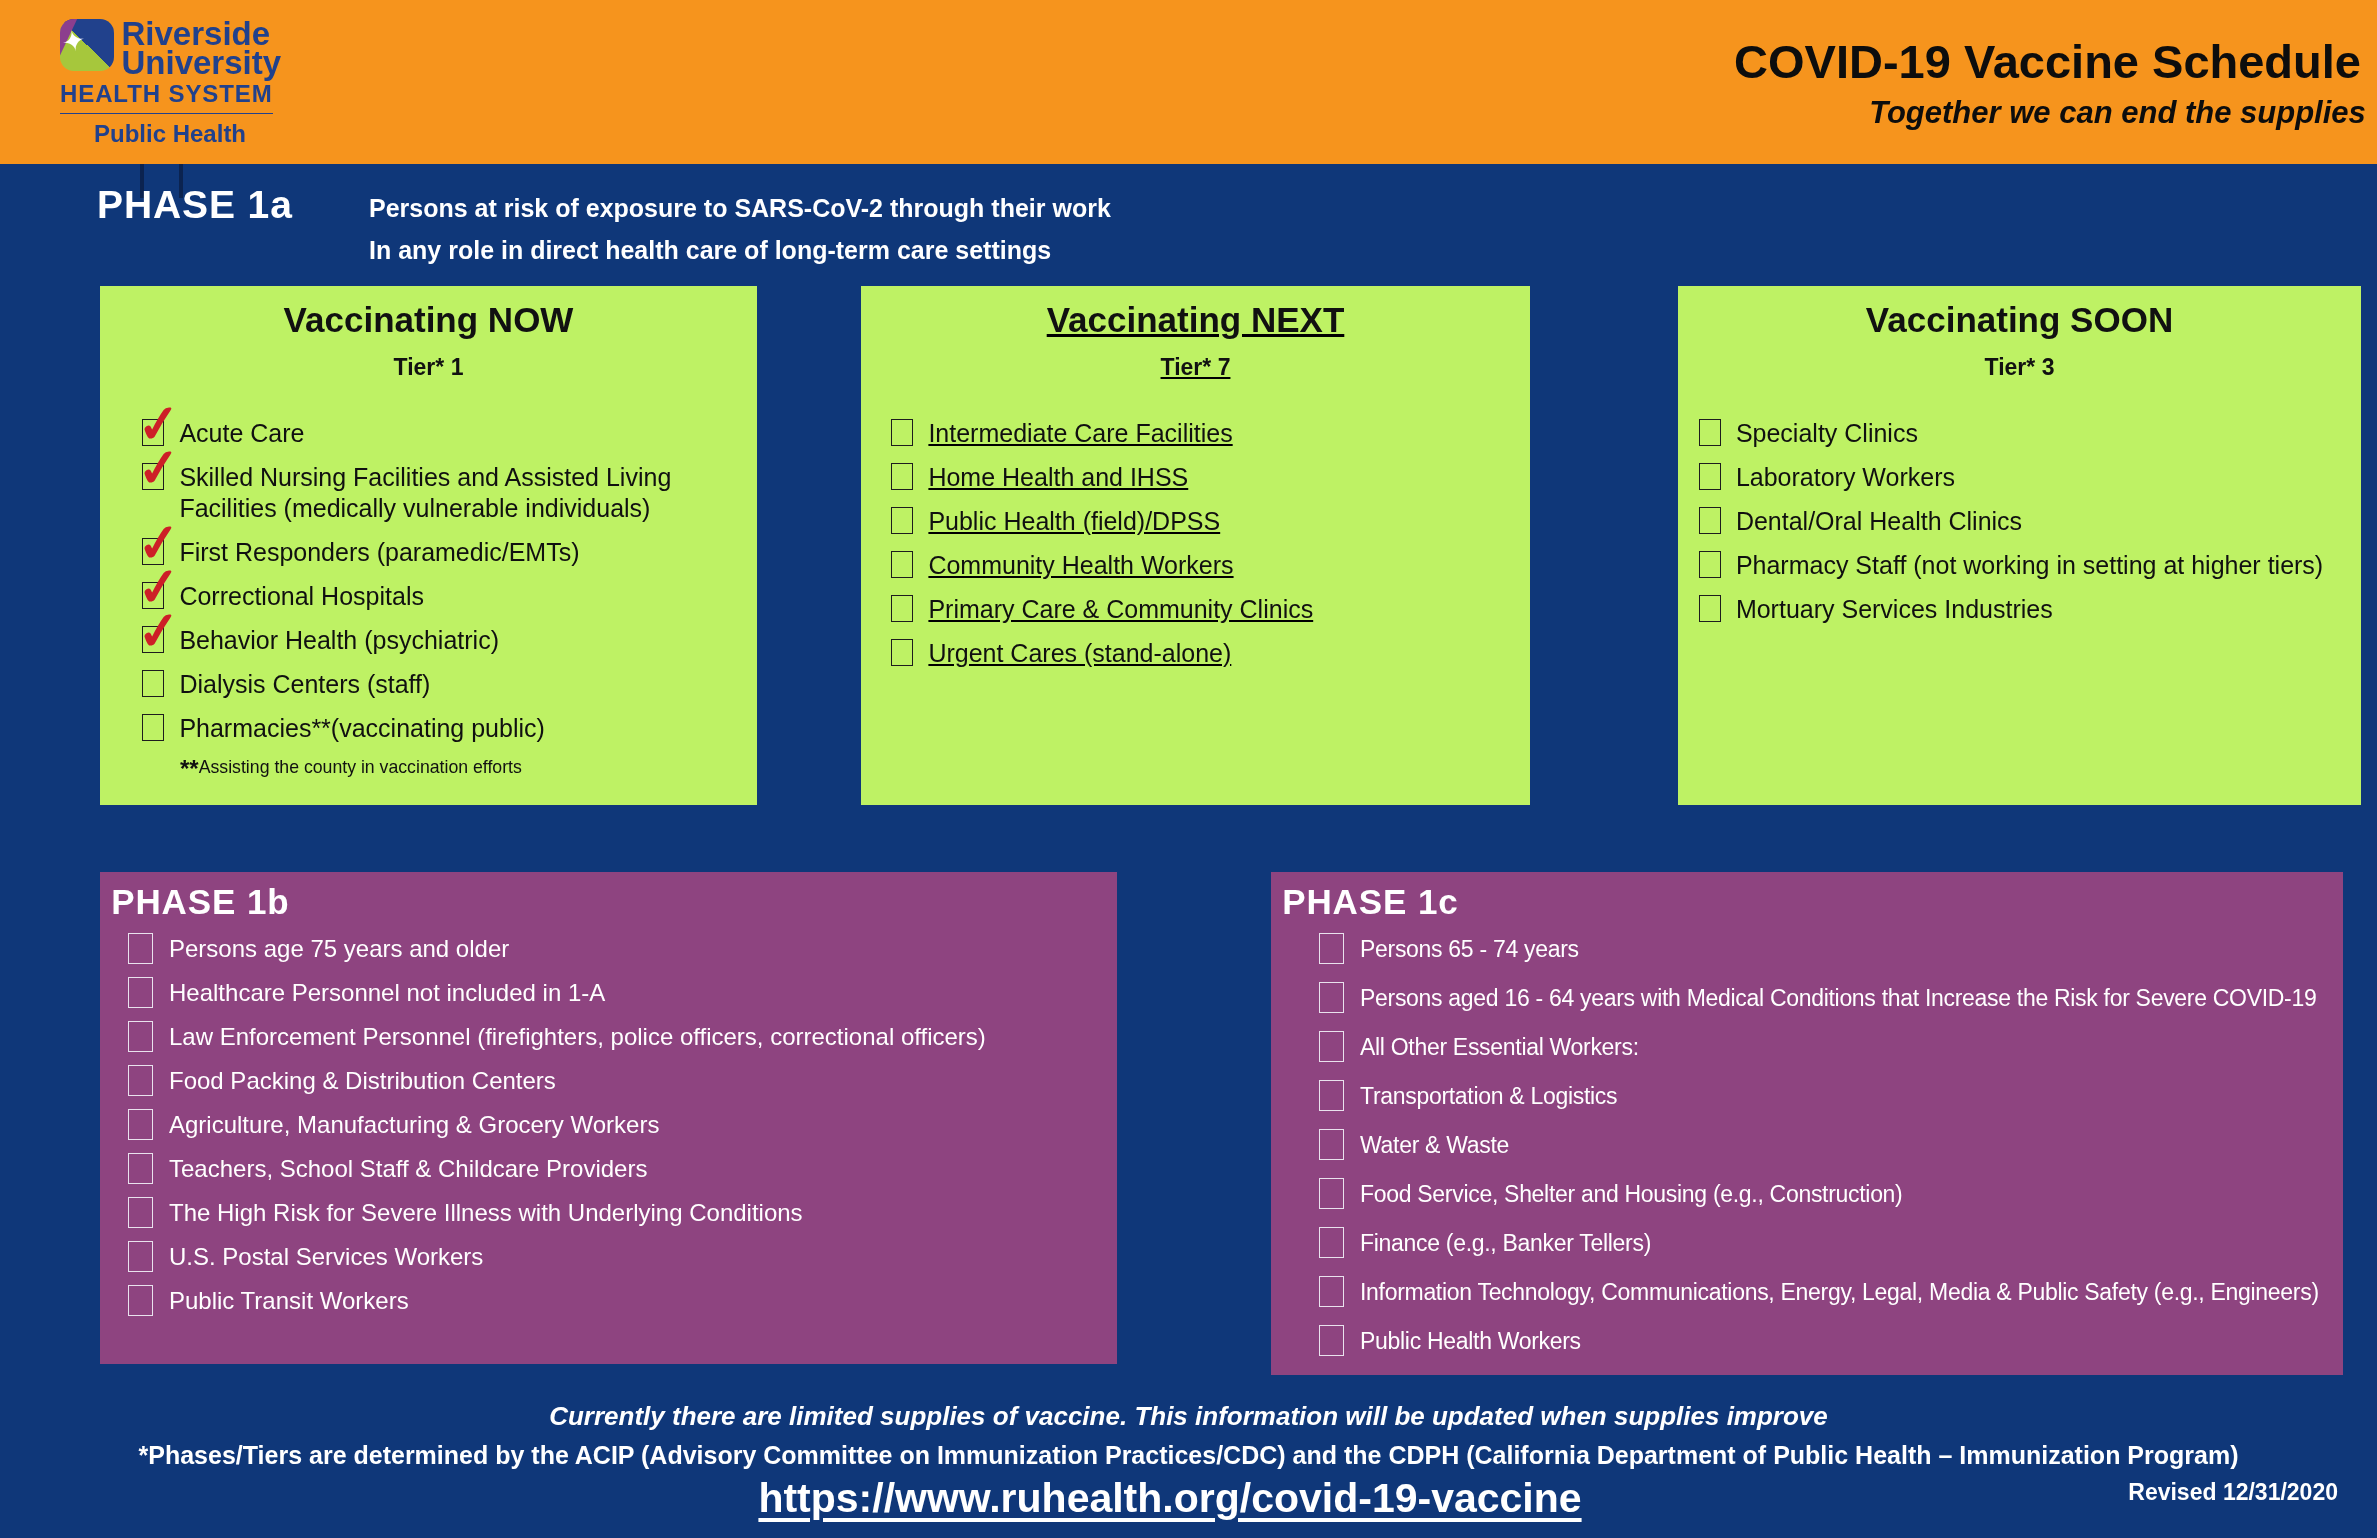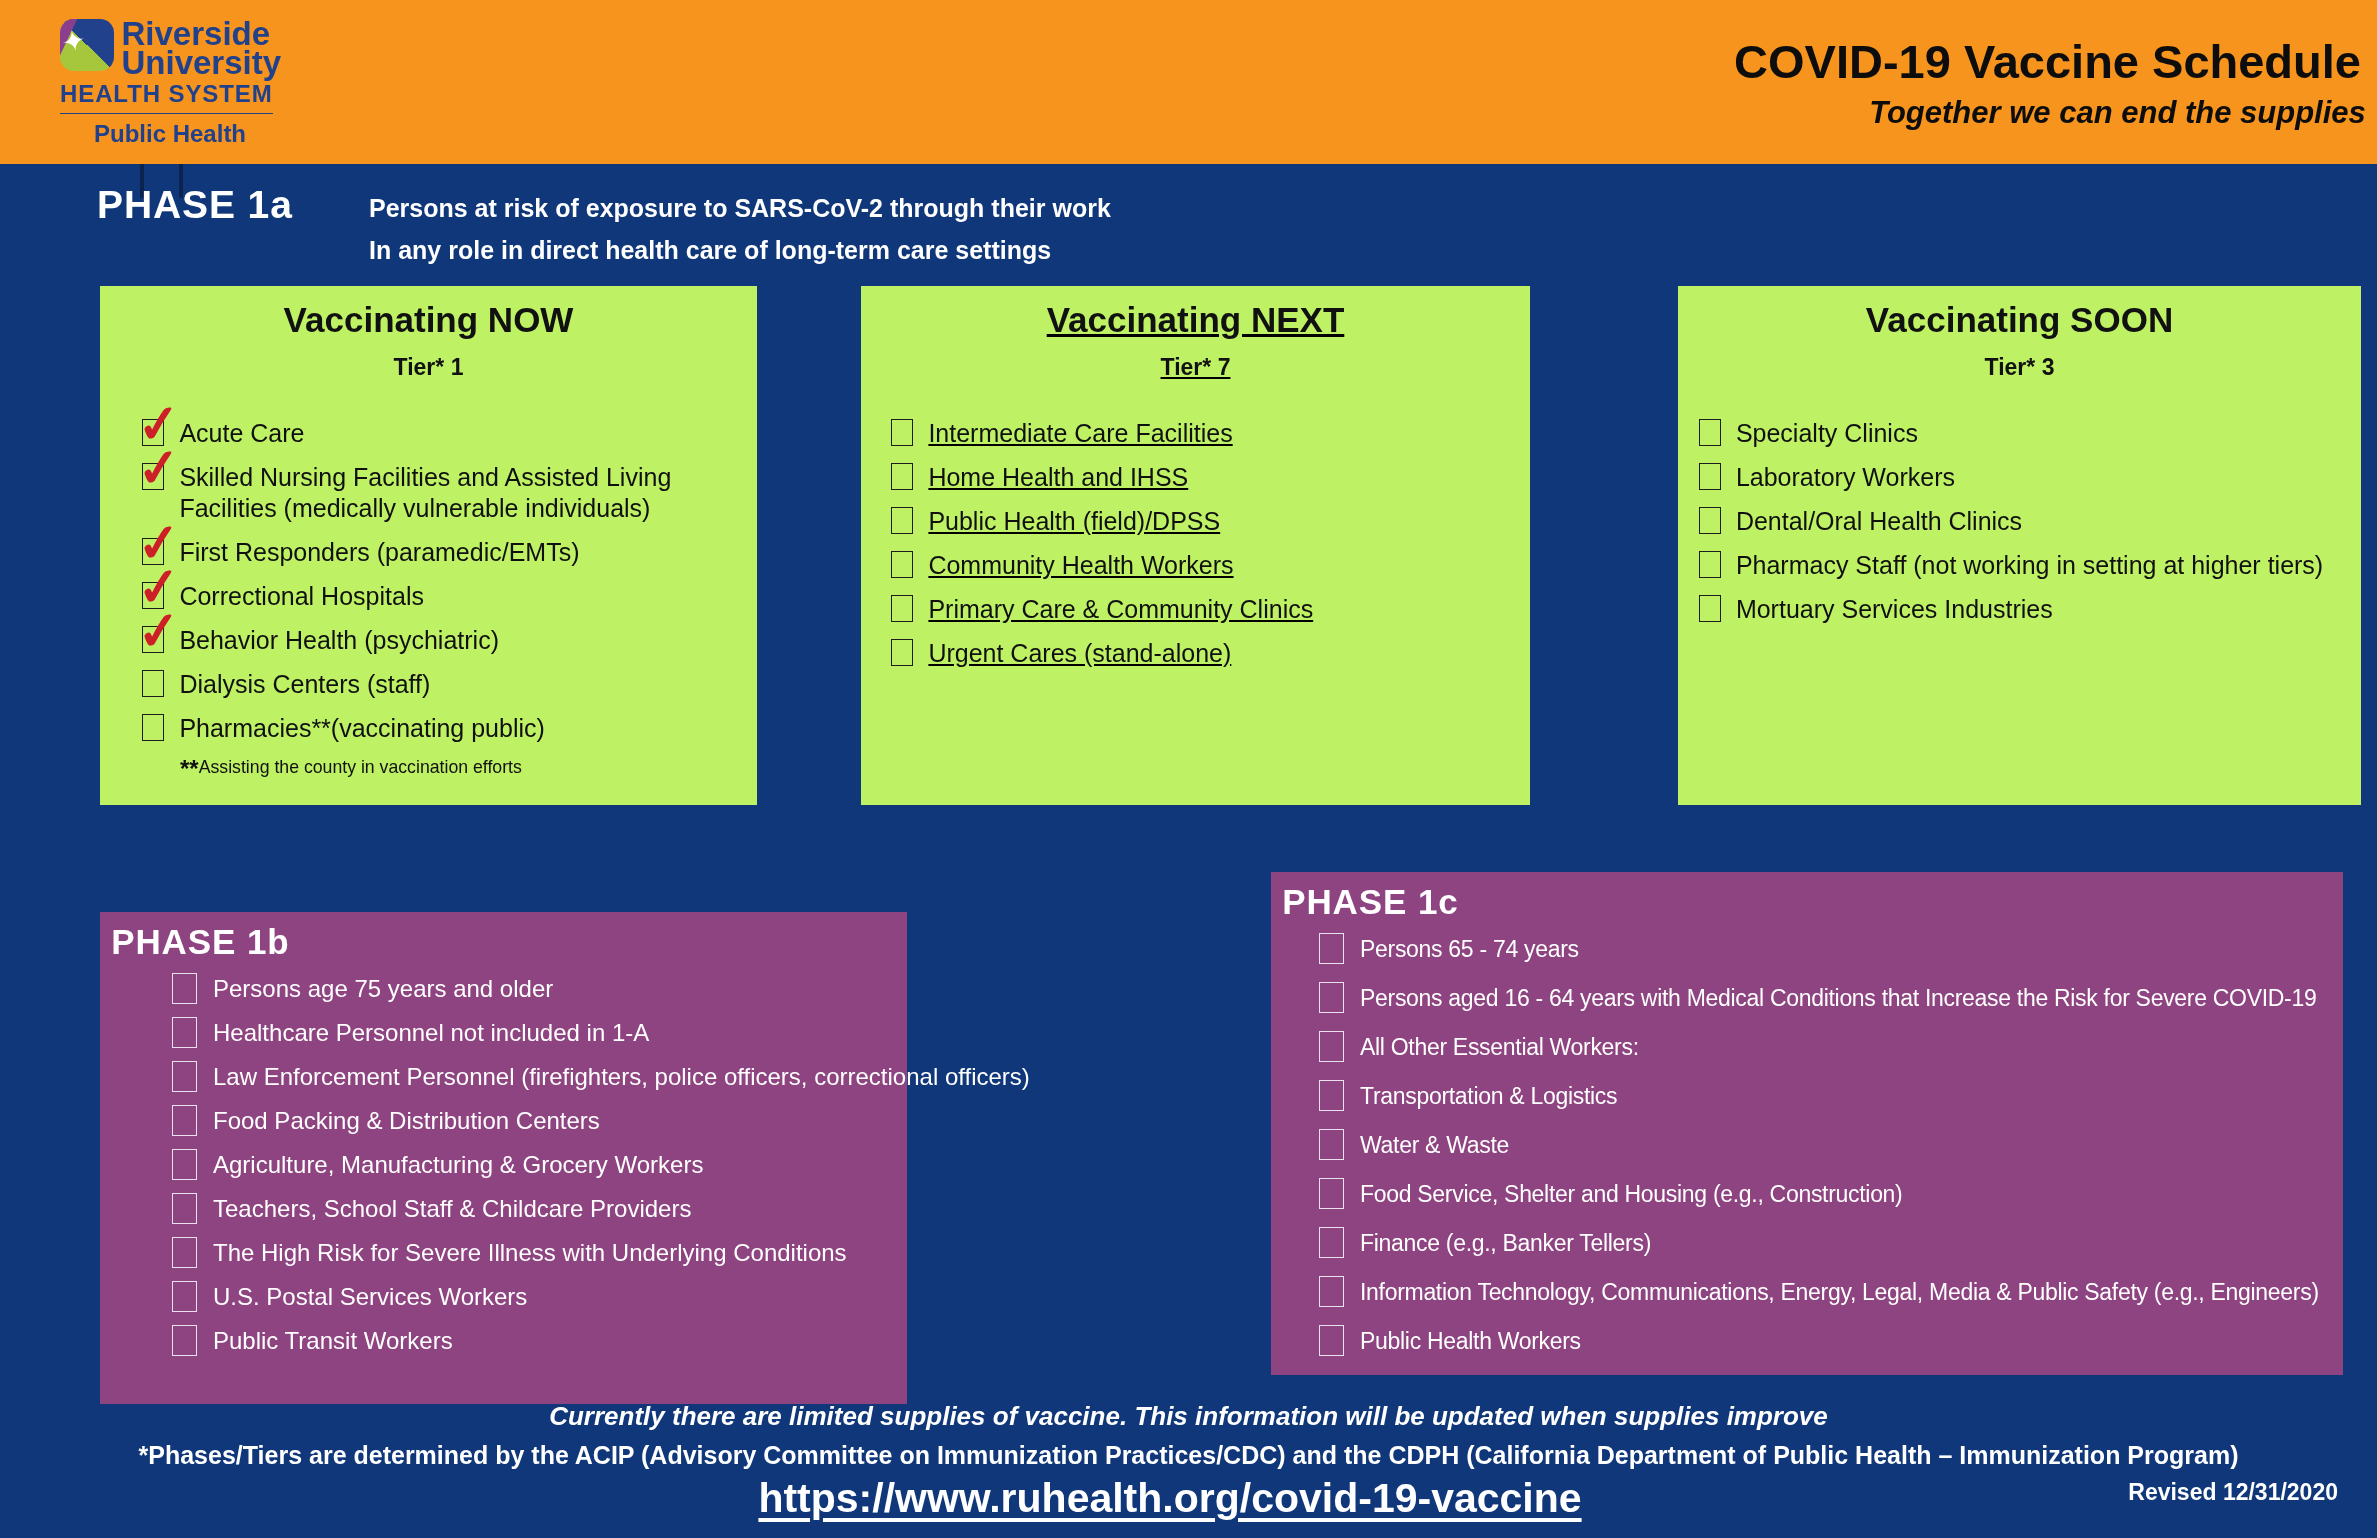--- a/index.html
+++ b/index.html
@@ -78,25 +78,25 @@
   }
   .row.checked .mark { display:block; }
   .lbl { color:#101010; font-size:25px; line-height:31px; }
 
   .fn-line { margin-left:80px; margin-top:12px; color:#111111; }
   .fn-marker { font-size:24px; font-weight:700; vertical-align:top; position:relative; top:-1.9px; }
   .fn-text { font-size:17.7px; }
 
   
   .phase-box { position:absolute; top:872px; background:#8E4480; padding-top:9.3px; }
-  .phase-box.b1b { left:100px;  width:807px; height:492px;margin-top:40px; }
+  .phase-box.b1b { left:100px;  width:1017px; height:492px; }
   .phase-box.b1c { left:1271px; width:1072px; height:503px; }
   .phase-title { margin-left:11.2px; color:#FFFFFF; font-size:35px; line-height:41px; font-weight:700; letter-spacing:0.9px; }
   .p-list { margin-top:11.2px; }
-  .b1b .p-list { padding-left:72px; }
+  .b1b .p-list { padding-left:28px; }
   .b1c .p-list { padding-left:48px; }
   .p-list .row { margin-bottom:12px; }
   .b1c .p-list .row { margin-bottom:17px; }
   .p-list .cb { width:25px; height:31px; border:1.9px solid #E9E2EE; margin-right:16px; margin-top:0; }
   .p-list .lbl { color:#FFFFFF; white-space:nowrap; }
   .b1b .p-list .lbl { font-size:24px; line-height:32px; }
   .b1c .p-list .lbl { font-size:23px; line-height:32px; letter-spacing:-0.3px; }
 
   
   .ft-notice {

